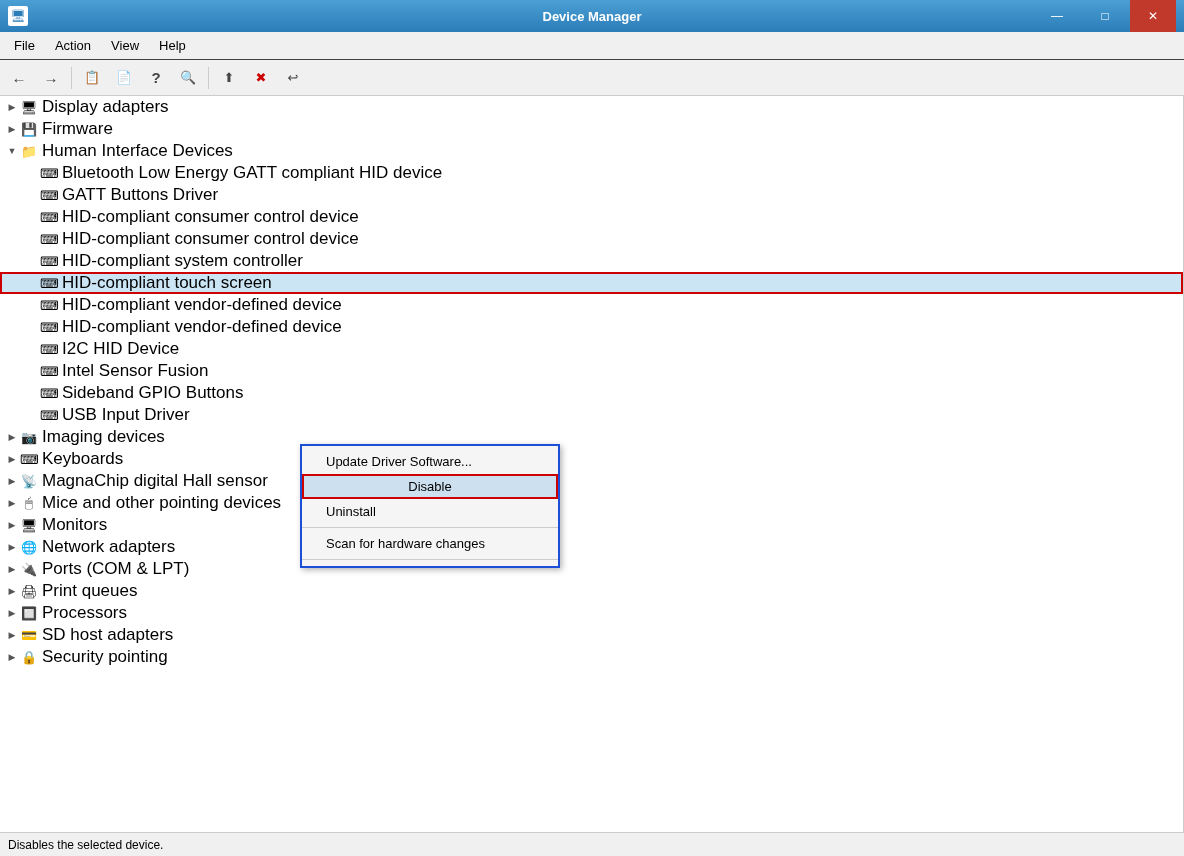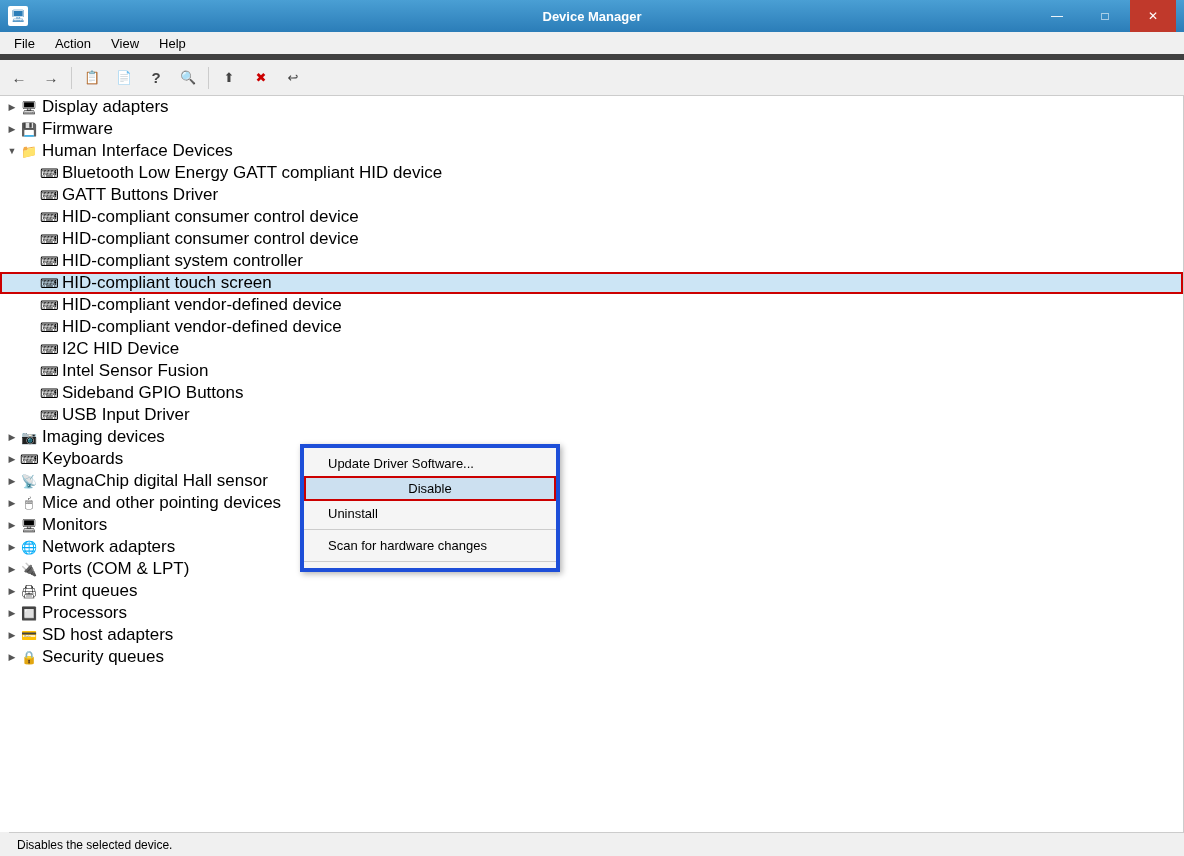--- a/index.html
+++ b/index.html
@@ -63,21 +63,21 @@
       cursor: pointer;
       font-size: 12px;
       color: white;
       transition: background 0.1s;
     }
     .titlebar-btn.close { background: #c0392b; }
 
     
     #menubar {
       background: #f0f0f0;
-      border-bottom: 6px solid #404040;
+      border-bottom: 1px solid #404040;
       display: flex;
       align-items: center;
       height: 28px;
       padding: 0 4px;
     }
     .menu-item {
       padding: 4px 10px;
       cursor: pointer;
       border-radius: 2px;
     }
@@ -158,21 +158,21 @@
     #treepanel::-webkit-scrollbar { width: 17px; }
     #treepanel::-webkit-scrollbar-track { background: #f0f0f0; }
     #treepanel::-webkit-scrollbar-thumb { background: #c0c0c0; border: 1px solid #aaa; }
 
     
     #context-menu {
       position: absolute;
       left: 300px;
       top: 348px;
       background: #f5f5f5;
-      border: 4px solid #1d4ed8;
+      border: 2px solid #1d4ed8;
       box-shadow: 2px 2px 6px rgba(0,0,0,0.3);
       z-index: 100;
       min-width: 260px;
       padding: 3px 0;
     }
     .ctx-item {
       padding: 5px 24px;
       cursor: pointer;
       font-size: 13px;
       color: #000;
@@ -193,21 +193,20 @@
     
     #statusbar {
       background: #f0f0f0;
       border-top: 1px solid #ccc;
       height: 24px;
       display: flex;
       align-items: center;
       padding: 0 8px;
       font-size: 12px;
       color: #000;
-      margin-left: 9px;
     }
 
     .dev-icon {
       font-size: 13px;
       margin-right: 4px;
       flex-shrink: 0;
       width: 18px;
       text-align: center;
     }
   </style>
@@ -371,21 +370,21 @@
         <span class="tree-label">Processors</span>
       </div>
       <div class="tree-item" style="padding-left: 4px;">
         <span class="tree-expander">▶</span>
         <span class="dev-icon">💳</span>
         <span class="tree-label">SD host adapters</span>
       </div>
       <div class="tree-item" style="padding-left: 4px;">
         <span class="tree-expander">▶</span>
         <span class="dev-icon">🔒</span>
-        <span class="tree-label">Security queues</span>
+        <span class="tree-label">Security pointing</span>
       </div>
       <div id="context-menu">
         <div class="ctx-item">Update Driver Software...</div>
         <div class="ctx-item active">Disable</div>
         <div class="ctx-item">Uninstall</div>
         <div class="ctx-separator"></div>
         <div class="ctx-item">Scan for hardware changes</div>
         <div class="ctx-separator"></div>
       </div>
     </div>

